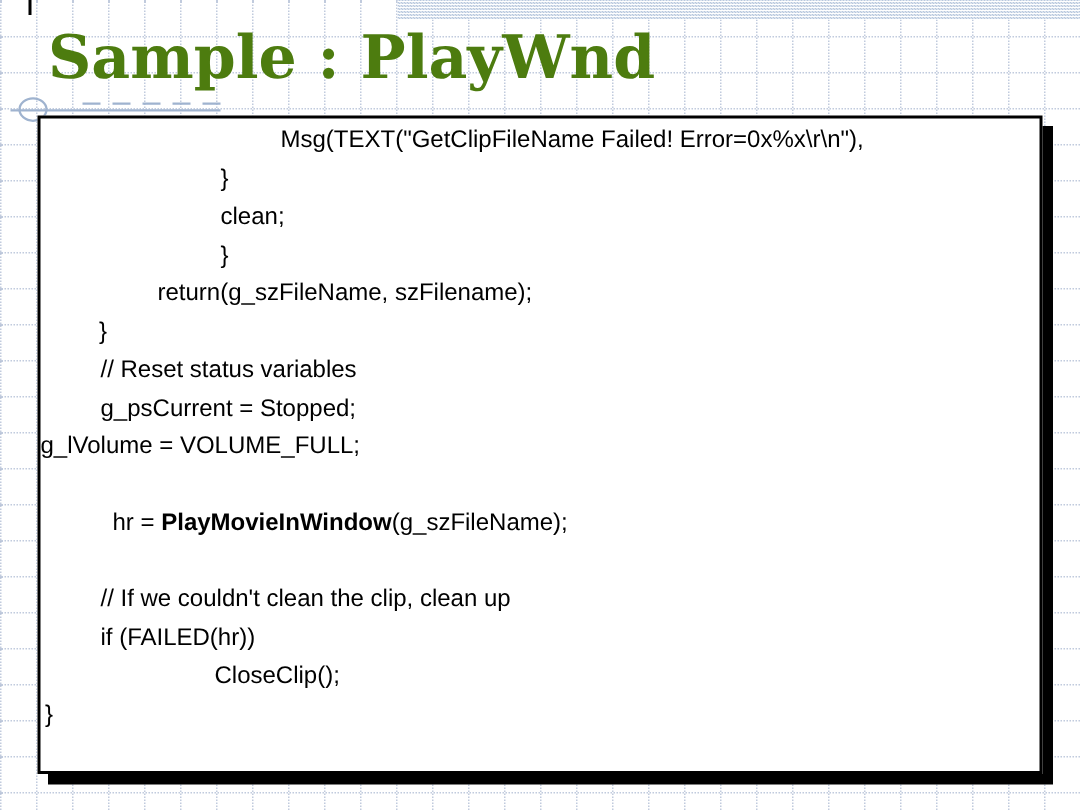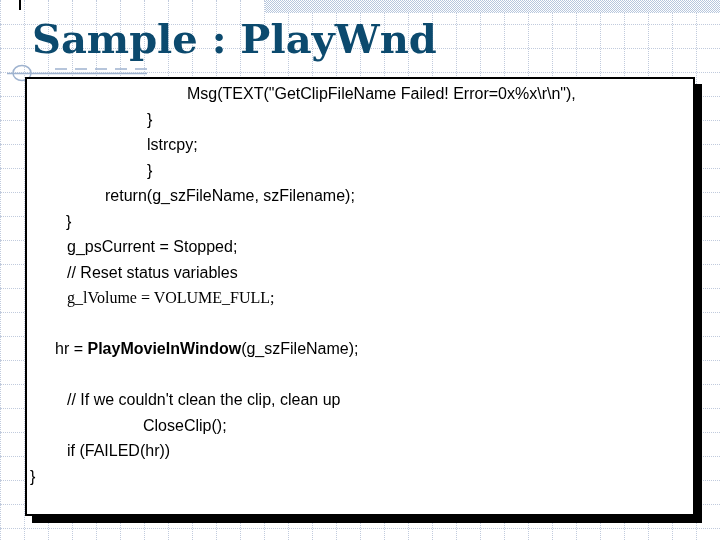--- a/index.html
+++ b/index.html
@@ -18,21 +18,21 @@
   .top-bar{
     position:absolute;left:265px;top:0;width:455px;height:13px;
     background:repeating-conic-gradient(#b7c7dd 0% 25%, #ffffff 0% 50%);
     background-size:2px 2px;
   }
   .top-tick{position:absolute;left:19px;top:0;width:2px;height:10px;background:#000;}
 
   .title{
     position:absolute;left:32px;top:16px;margin:0;
     font-family:"DejaVu Serif",serif;font-weight:700;
-    font-size:40px;line-height:46px;color:#0c4a6e;white-space:nowrap;
+    font-size:40px;line-height:46px;color:#4d7c0f;white-space:nowrap;
   }
 
   .deco{position:absolute;left:0;top:61px;width:160px;height:26px;}
 
   .code-box{
     position:absolute;left:25px;top:77px;width:670px;height:439px;
     box-sizing:border-box;background:#ffffff;border:2px solid #000;
     box-shadow:7px 7px 0 #000;padding-top:2px;overflow:hidden;z-index:2;
   }
   .code-line{
@@ -108,29 +108,29 @@
 
   <svg class="deco" viewBox="0 0 160 26" xmlns="http://www.w3.org/2000/svg">
     <line x1="55" y1="8" x2="147" y2="8" stroke="#9fb3cf" stroke-width="1.5" stroke-dasharray="12 8"></line>
     <line x1="7" y1="12.5" x2="147" y2="12.5" stroke="#9fb3cf" stroke-width="1.5"></line>
     <ellipse cx="22" cy="12" rx="9" ry="7.5" fill="none" stroke="#9fb3cf" stroke-width="1.5"></ellipse>
   </svg>
 
   <div class="code-box">
       <div class="code-line" style="padding-left: 160px;"><span>Msg(TEXT("GetClipFileName Failed! Error=0x%x\r\n"),</span></div>
       <div class="code-line" style="padding-left: 120px;"><span>}</span></div>
-      <div class="code-line" style="padding-left: 120px;"><span>lstrcpy;</span></div>
+      <div class="code-line" style="padding-left: 120px;"><span>clean;</span></div>
       <div class="code-line" style="padding-left: 120px;"><span>}</span></div>
       <div class="code-line" style="padding-left: 78px;"><span>return(g_szFileName, szFilename);</span></div>
       <div class="code-line" style="padding-left: 39px;"><span>}</span></div>
+      <div class="code-line" style="padding-left: 40px;"><span>// Reset status variables</span></div>
       <div class="code-line" style="padding-left: 40px;"><span>g_psCurrent = Stopped;</span></div>
-      <div class="code-line" style="padding-left: 40px;"><span>// Reset status variables</span></div>
-      <div class="code-line" style="padding-left: 40px; font-family: Liberation Serif, serif;"><span>g_lVolume = VOLUME_FULL;</span></div>
+      <div class="code-line" style=""><span>g_lVolume = VOLUME_FULL;</span></div>
       <div class="code-line" style="padding-left: 40px;">&nbsp;</div>
-      <div class="code-line" style="padding-left: 28px;"><span>hr = </span><span class="b">PlayMovieInWindow</span><span>(g_szFileName);</span></div>
+      <div class="code-line" style="padding-left: 48px;"><span>hr = </span><span class="b">PlayMovieInWindow</span><span>(g_szFileName);</span></div>
       <div class="code-line" style="padding-left: 40px;">&nbsp;</div>
       <div class="code-line" style="padding-left: 40px;"><span>// If we couldn't clean the clip, clean up</span></div>
+      <div class="code-line" style="padding-left: 40px;"><span>if (FAILED(hr))</span></div>
       <div class="code-line" style="padding-left: 116px;"><span>CloseClip();</span></div>
-      <div class="code-line" style="padding-left: 40px;"><span>if (FAILED(hr))</span></div>
       <div class="code-line" style="padding-left: 3px;"><span>}</span></div>
     </div>
 
 </div>
 
 </body></html>

